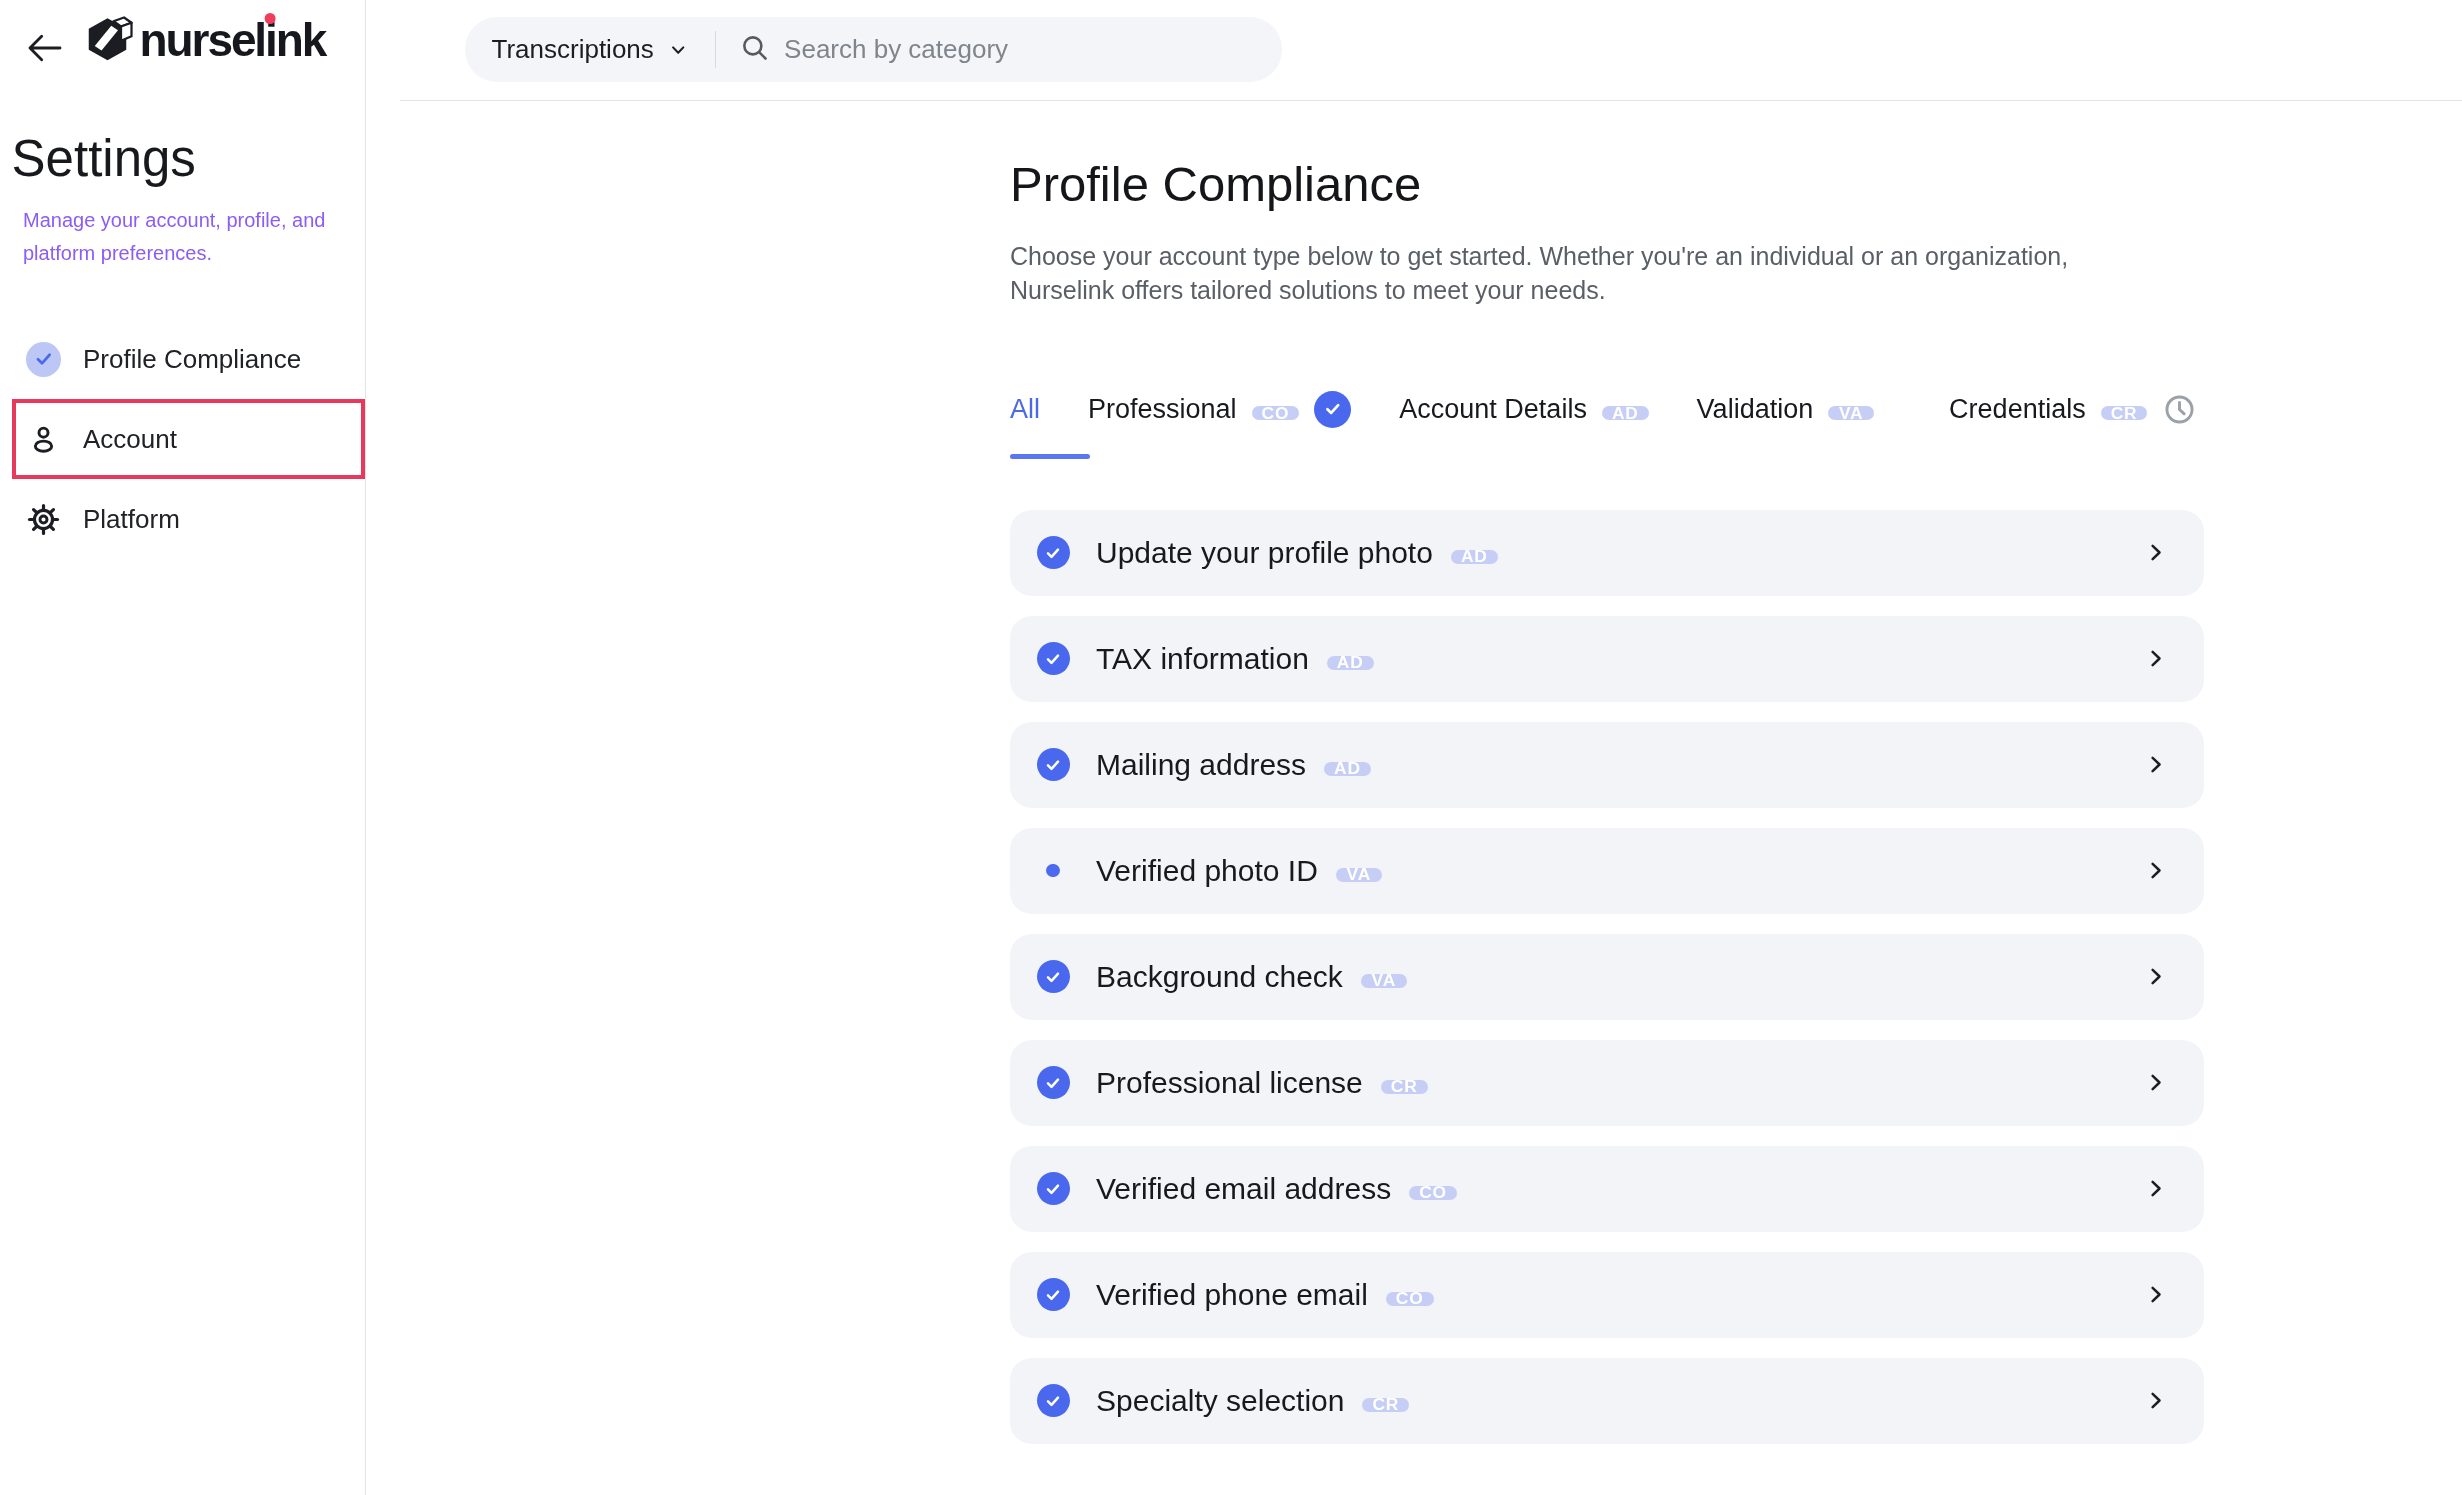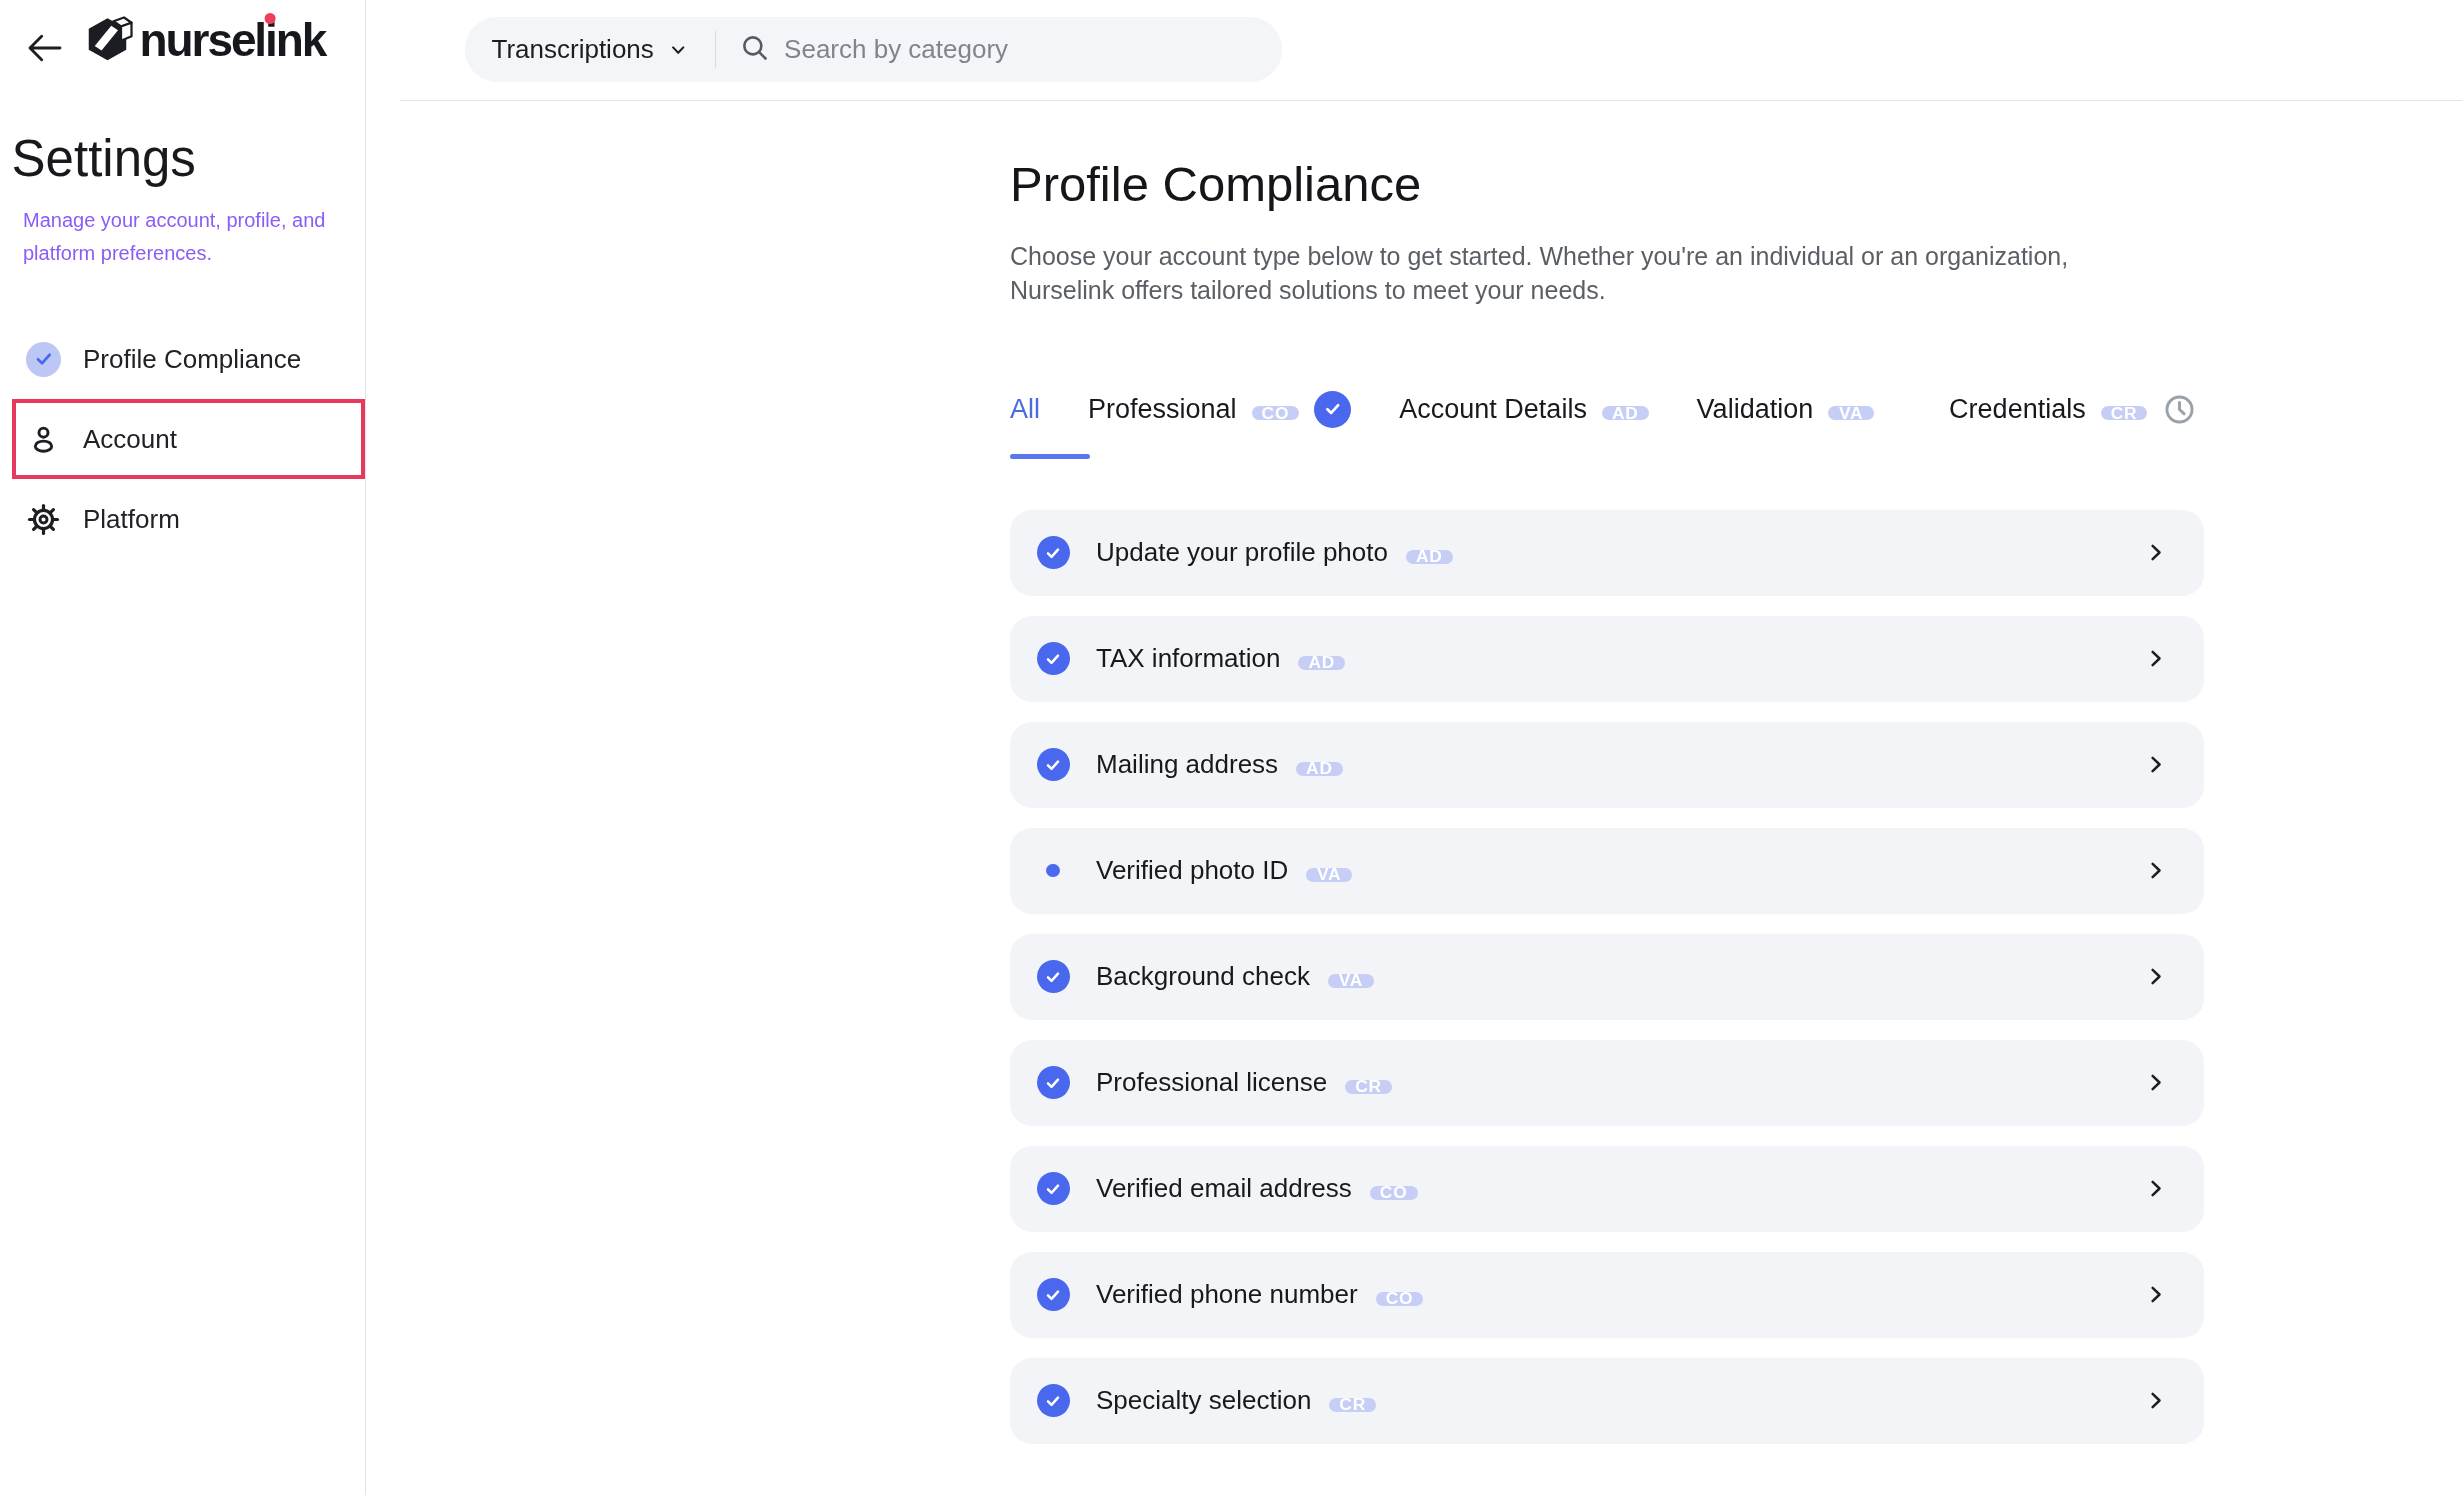--- a/index.html
+++ b/index.html
@@ -62,21 +62,21 @@
   .check-circle { width:37px; height:37px; border-radius:50%; background:#4a68ee;
                   display:flex; align-items:center; justify-content:center; flex:0 0 auto; }
   .check-circle.small { width:33px; height:33px; }
   .clock-ic { width:35px; height:35px; }
 
   .items { margin-top:74px; }
   .item { height:86px; border-radius:21.6px; background:#f3f4f7; margin-bottom:20px;
           display:flex; align-items:center; padding:0 37px 0 26.5px; cursor:pointer; }
   .item-status { width:33px; margin-right:26.5px; display:flex; align-items:center; justify-content:center; flex:0 0 auto; }
   .pending-dot { width:13.3px; height:13.3px; border-radius:50%; background:#4c6aee; }
-  .item-label { font-size:26px; color:#17191c; }
+  .item-label { font-size:30px; color:#17191c; }
   .item-badge { margin-left:18px; }
   .item-chevron { margin-left:auto; width:23px; height:23px; }
 </style>
 </head>
 <body>
 
 <aside class="sidebar">
   <button class="back-btn">
     <span>
       <svg width="40" height="40" viewBox="0 0 48 48" fill="none">
@@ -322,21 +322,21 @@
     </div>
 
     <div class="item">
       <span class="item-status">
         <span class="check-circle small">
             <svg width="20" height="20" viewBox="0 0 24 24" fill="none">
               <path d="M6 12.5 L10.2 16.6 L18 8" stroke="#fff" stroke-width="3" stroke-linecap="round" stroke-linejoin="round"></path>
             </svg>
           </span>
       </span>
-      <span class="item-label">Verified phone number</span>
+      <span class="item-label">Verified phone email</span>
       <span class="badge item-badge">CO</span>
       <span class="item-chevron">
         <svg width="23" height="23" viewBox="0 0 24 24" fill="none">
             <path d="M9 5 L16.2 12 L9 19" stroke="#1c1e22" stroke-width="2.6" stroke-linecap="round" stroke-linejoin="round"></path>
           </svg>
       </span>
     </div>
 
     <div class="item">
       <span class="item-status">

